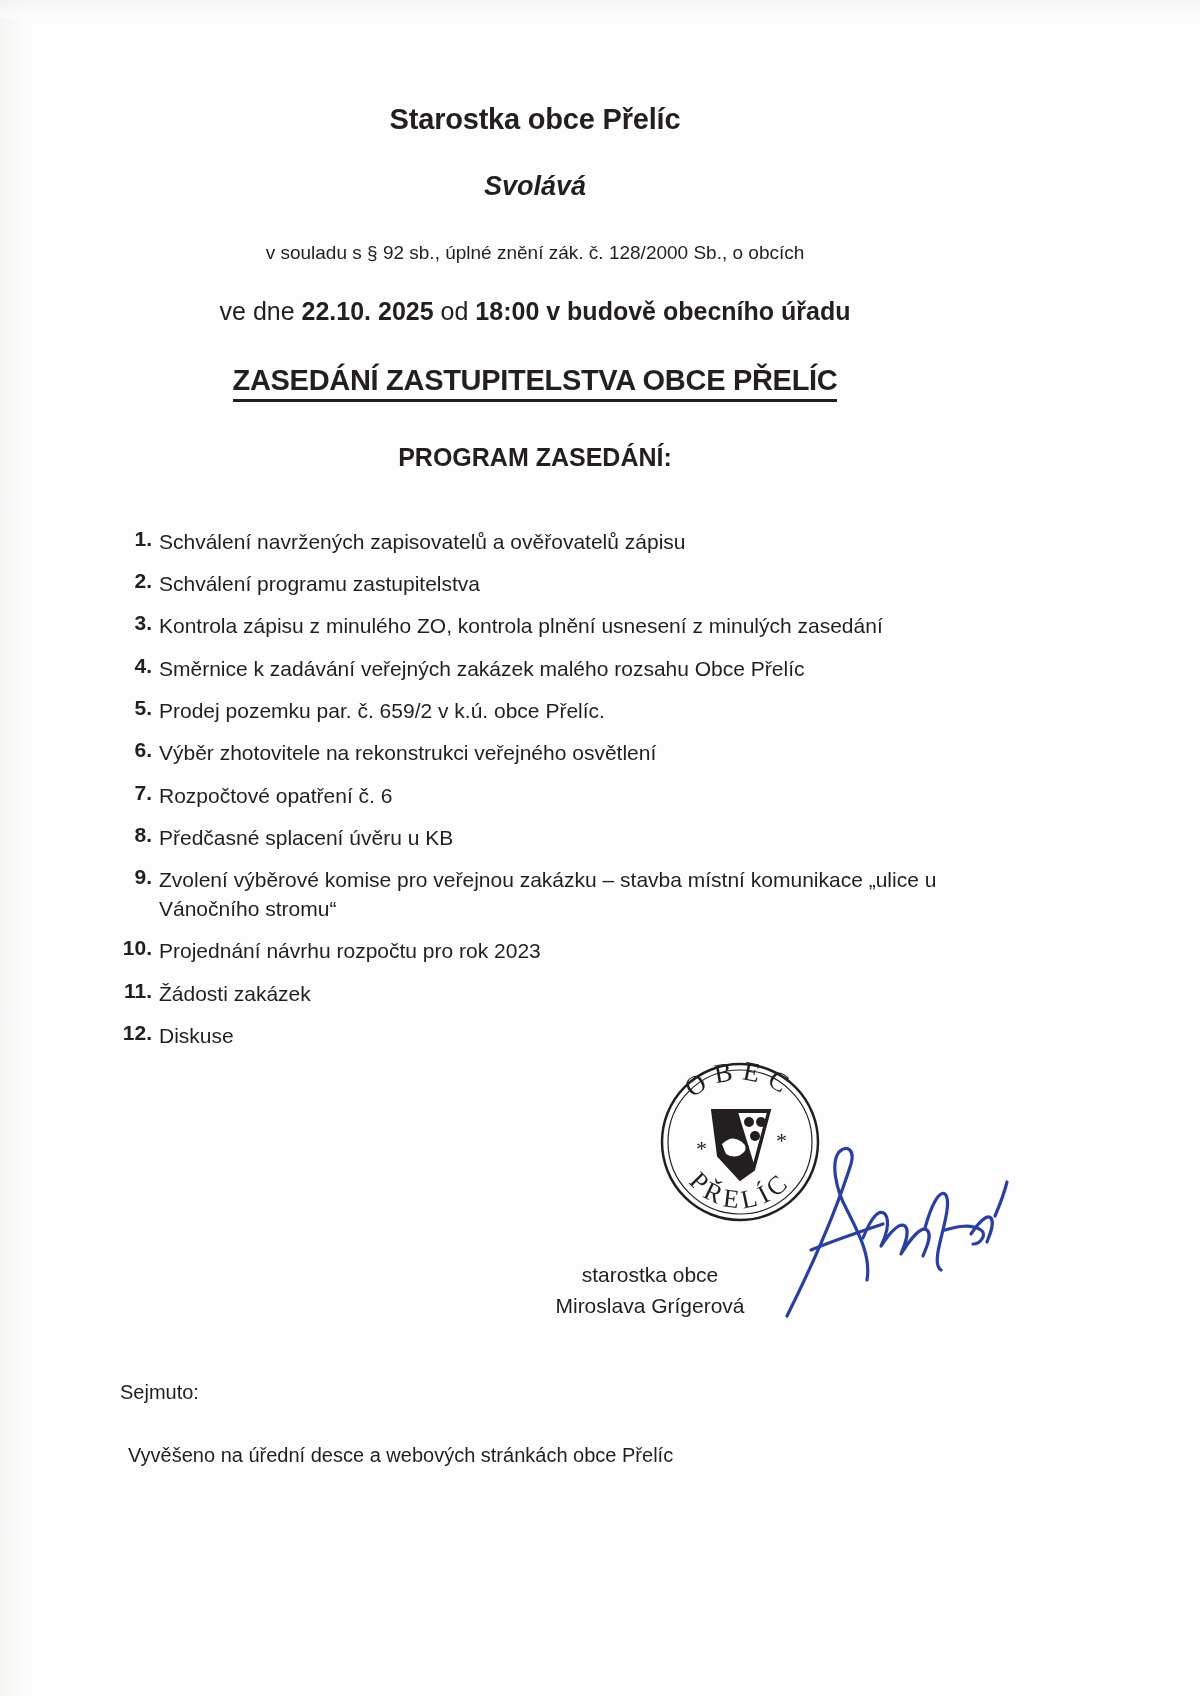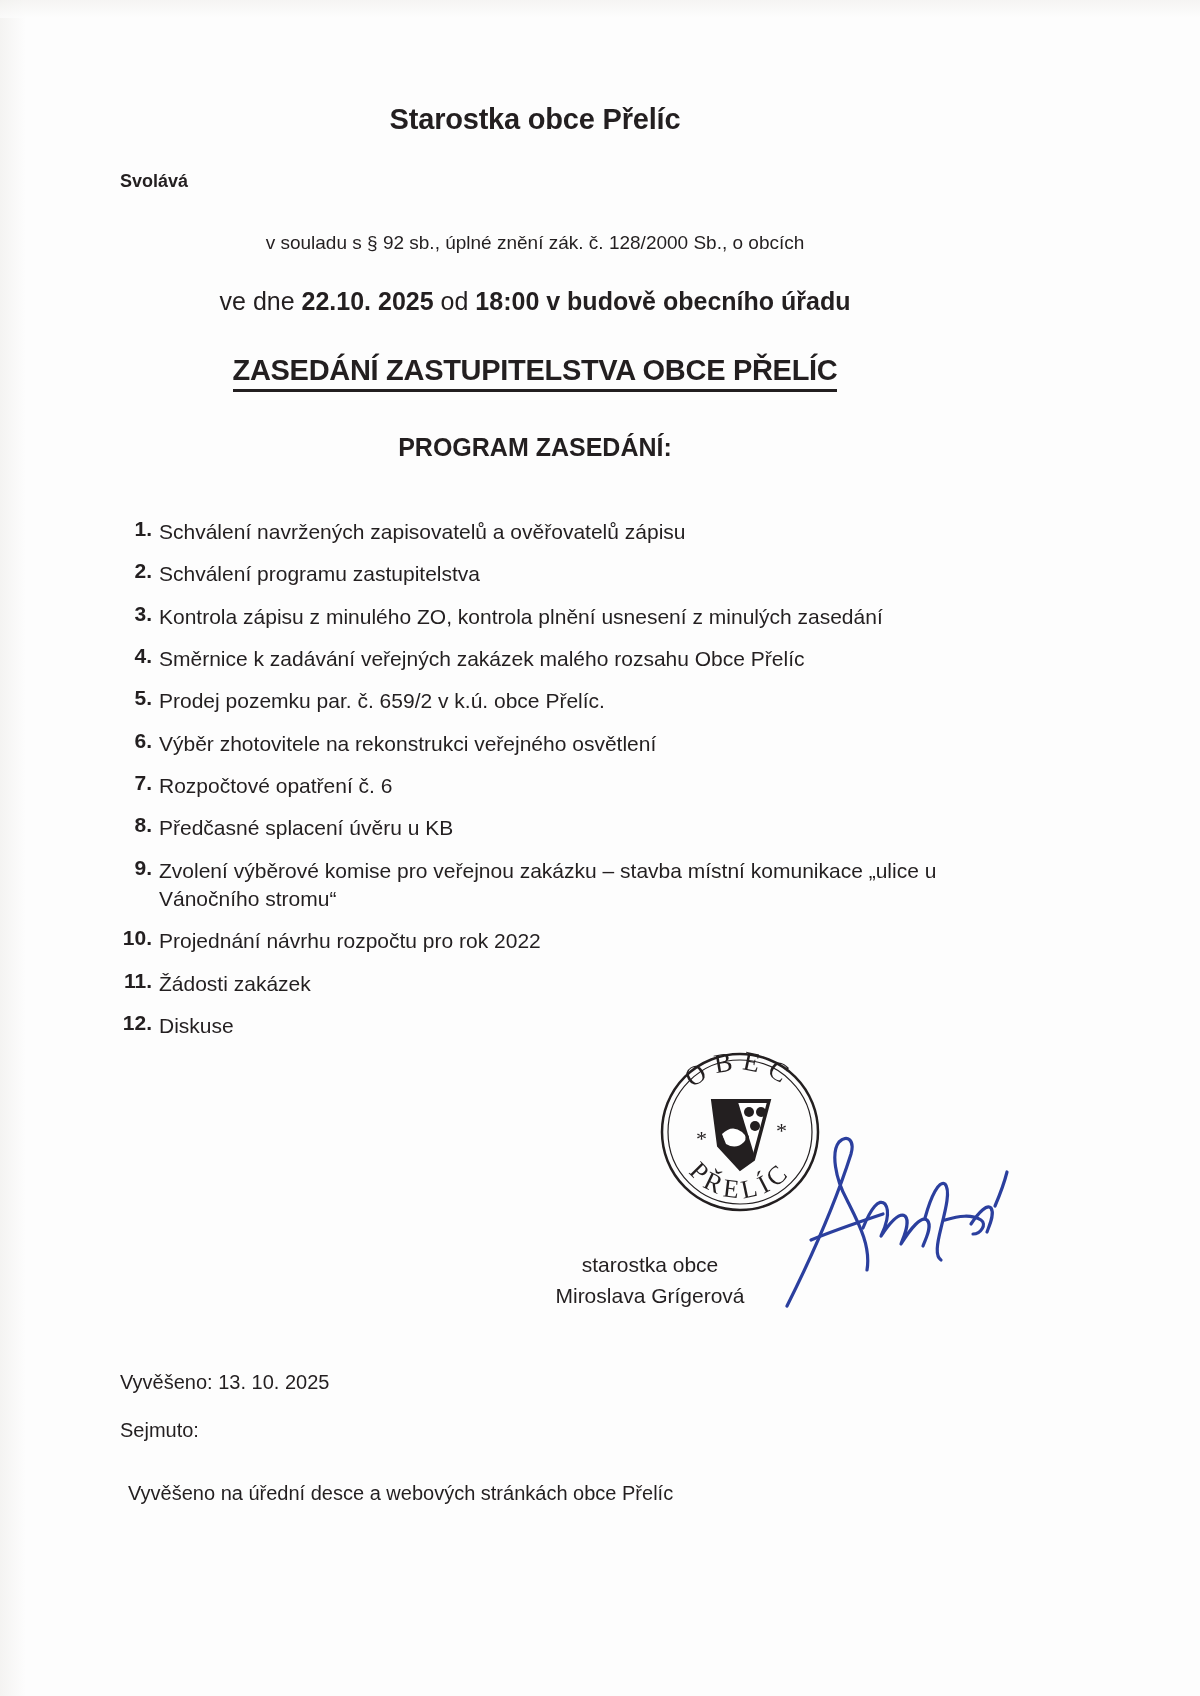--- a/index.html
+++ b/index.html
@@ -46,25 +46,27 @@
   .h-title {
     text-align: center;
     font-weight: bold;
     font-size: 29px;
     letter-spacing: -0.2px;
     margin: 0;
     padding-top: 104px;
     line-height: 1.1;
   }
   .h-svolava {
-    font-weight: bold;
-    font-size: 18px;
+    text-align: center;
+    font-weight: bold;
+    font-size: 27px;
     margin: 0;
     padding-top: 36px;
     line-height: 1.1;
+    font-style: italic;
   }
   .h-legal {
     text-align: center;
     font-size: 19px;
     margin: 0;
     padding-top: 40px;
     line-height: 1.2;
   }
   .h-date {
     text-align: center;
@@ -212,21 +214,21 @@
         <li>
           <span class="num">8.</span>
           <span class="txt">Předčasné splacení úvěru u KB</span>
         </li>
         <li>
           <span class="num">9.</span>
           <span class="txt">Zvolení výběrové komise pro veřejnou zakázku – stavba místní komunikace „ulice u Vánočního stromu“</span>
         </li>
         <li>
           <span class="num">10.</span>
-          <span class="txt">Projednání návrhu rozpočtu pro rok 2022</span>
+          <span class="txt">Projednání návrhu rozpočtu pro rok 2023</span>
         </li>
         <li>
           <span class="num">11.</span>
           <span class="txt">Žádosti zakázek</span>
         </li>
         <li>
           <span class="num">12.</span>
           <span class="txt">Diskuse</span>
         </li>
       </ul>
@@ -276,19 +278,18 @@
         </svg>
       </div>
 
       <div class="sig-name">
         <div>starostka obce</div>
         <div>Miroslava Grígerová</div>
       </div>
     </div>
 
     <div class="footer">
-      <div>Vyvěšeno: 13. 10. 2025</div>
       <div>Sejmuto:</div>
       <div class="indent">Vyvěšeno na úřední desce a webových stránkách obce Přelíc</div>
     </div>
 
   </div>
 </div>
 
 </body></html>

